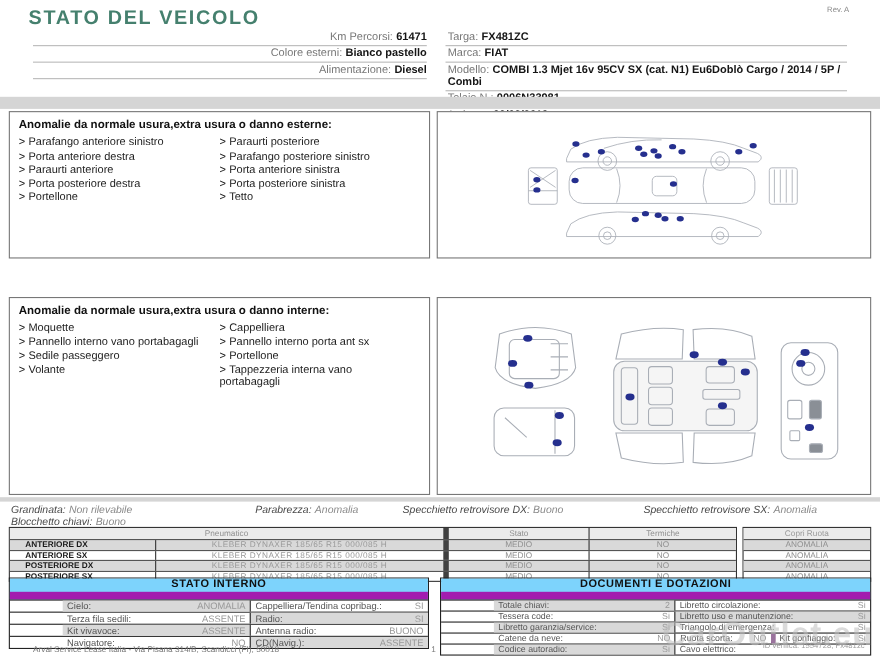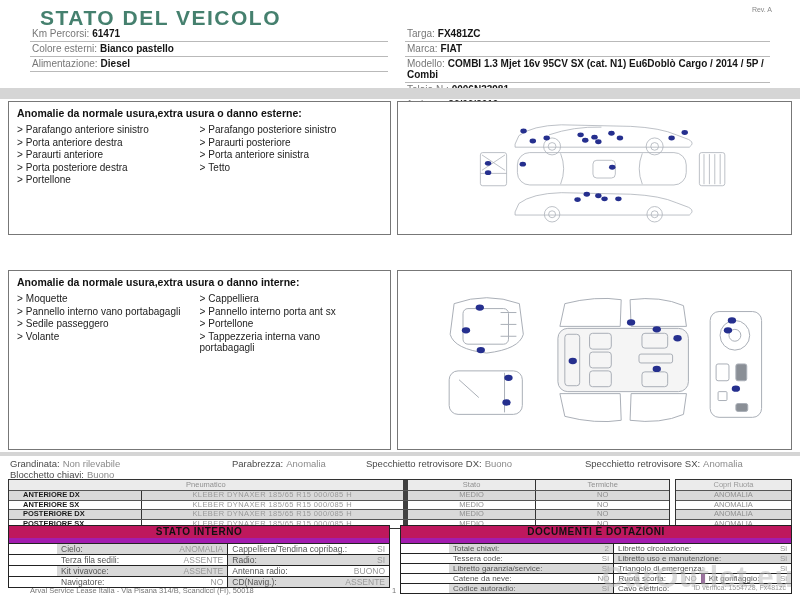--- a/index.html
+++ b/index.html
@@ -1,42 +1,42 @@
 <!DOCTYPE html>
 <html><head>
 <meta charset="utf-8">
 <style>
   html,body{margin:0;padding:0;background:#fff;}
   .page{position:relative;width:800px;height:600px;overflow:hidden;background:#fff;
         font-family:"Liberation Sans",sans-serif;color:#222;}
-  .title{position:absolute;left:40px;top:6px;font-size:21px;font-weight:bold;
+  .title{position:absolute;left:26px;top:6px;font-size:18px;font-weight:bold;
          color:#45806e;letter-spacing:1.5px;}
   .rev{position:absolute;right:28px;top:6px;font-size:7px;color:#888;}
   .hdr-fields{position:absolute;left:30px;top:27px;width:740px;display:flex;}
   .hcol{font-size:10px;color:#777;}
-  .hcol.hleft{width:358px;margin-right:17px;}
+  .hcol.hleft{width:358px;margin-right:17px;text-align:right;}
   .hcol.hright{width:365px;}
   .hfield{border-bottom:1px solid #b9b9b9;padding:1px 0 2px 2px;line-height:11px;}
   .hfield .hval{font-weight:bold;color:#151515;margin-left:3px;}
   .graybar{position:absolute;left:0;width:800px;background:#d5d5d5;}
   .bar1{top:88px;height:11px;}
   .bar2{top:452px;height:4px;}
   .section{position:absolute;left:8px;width:784px;display:flex;gap:6px;}
   .sec1{top:101px;height:134px;}
   .sec2{top:270px;height:180px;}
   .anom-box{width:383px;border:1px solid #777;background:#fff;padding:5px 8px;box-sizing:border-box;}
   .diag-box{flex:1;border:1px solid #777;background:#fff;box-sizing:border-box;padding:2px;}
   .anom-head{font-size:10.5px;font-weight:bold;color:#111;margin-bottom:5px;}
   .anom-cols{display:flex;}
   .anom-col{width:50%;font-size:10px;color:#222;}
   .anom-item{line-height:11.5px;margin-bottom:1px;padding-right:6px;}
   .anom-item .bullet{margin-right:3px;}
   .diag-box svg{width:100%;height:100%;}
   .cond{position:absolute;left:10px;top:459px;width:782px;font-size:9.5px;line-height:10.5px;}
-  .cond-row{display:flex;}
+  .cond-row{display:flex;font-style:italic;}
   .cond-item .clabel{color:#4a4a4a;}
   .cond-item .cvalue{color:#8a8a8a;margin-left:3px;}
   .cw1{width:222px;}.cw2{width:134px;}.cw3{width:219px;}
   .tyres{position:absolute;left:8px;top:479px;display:flex;font-size:7.5px;}
   .tyre-main{width:662px;border:1px solid #333;box-sizing:border-box;}
   .tyre-spare{width:117px;margin-left:5px;border:1px solid #333;box-sizing:border-box;}
   .trow{display:flex;height:8.5px;line-height:8.5px;border-top:1px solid #555;}
   .trow.thead{border-top:none;height:10px;line-height:10px;background:#ebebeb;color:#9a9a9a;}
   .tcell{box-sizing:border-box;overflow:hidden;white-space:nowrap;text-align:center;color:#909090;}
   .tcell.pos{width:132px;text-align:left;font-weight:bold;color:#1a1a1a;padding-left:14px;}
@@ -44,21 +44,21 @@
   .tcell.st{width:133px;border-left:5px solid #404040;}
   .tcell.tm{width:134px;border-left:1px solid #333;}
   .tcell.hpneu{width:395px;}
   .g{background:#d9d9d9;}
   .spare-head{height:10px;line-height:10px;text-align:center;background:#ebebeb;color:#9a9a9a;}
   .spare-cell{height:8.5px;line-height:8.5px;text-align:center;color:#909090;border-top:1px solid #555;}
   .bottom{position:absolute;left:8px;top:525px;width:784px;display:flex;gap:10px;}
   .btable{border:1px solid #222;box-sizing:border-box;align-self:flex-start;}
   .btable.stato{width:382px;}
   .btable.docs{width:392px;}
-  .btitle{background:#be185d;border-bottom:5px solid #a21caf;text-align:center;
+  .btitle{background:#7dd3fc;border-bottom:7px solid #a21caf;text-align:center;
           font-weight:bold;font-size:10px;color:#111;height:12px;line-height:12px;letter-spacing:.5px;}
   .brow{display:flex;border-top:1px solid #222;padding-left:48px;}
   .brow:first-of-type{border-top:none;}
   .stato .brow{height:10px;line-height:10px;font-size:8.5px;}
   .docs .brow{height:9px;line-height:9px;font-size:8px;}
   .half{display:flex;justify-content:space-between;box-sizing:border-box;padding:0 4px;overflow:hidden;white-space:nowrap;}
   .stato .half.hl{width:195px;}
   .stato .half.hr{width:185px;border-left:1px solid #222;}
   .docs .half.hl{width:187px;}
   .docs .half.hr{width:203px;border-left:1px solid #222;}
@@ -103,23 +103,24 @@
       <div class="anom-head">Anomalie da normale usura,extra usura o danno esterne:</div>
       <div class="anom-cols">
         <div class="anom-col">
           <div class="anom-item"><span class="bullet">&gt;</span><span>Parafango anteriore sinistro</span></div>
           <div class="anom-item"><span class="bullet">&gt;</span><span>Porta anteriore destra</span></div>
           <div class="anom-item"><span class="bullet">&gt;</span><span>Paraurti anteriore</span></div>
           <div class="anom-item"><span class="bullet">&gt;</span><span>Porta posteriore destra</span></div>
           <div class="anom-item"><span class="bullet">&gt;</span><span>Portellone</span></div>
         </div>
         <div class="anom-col">
+          <div class="anom-item"><span class="bullet">&gt;</span><span>Paraurti posteriore</span></div>
           <div class="anom-item"><span class="bullet">&gt;</span><span>Parafango posteriore sinistro</span></div>
-          <div class="anom-item"><span class="bullet">&gt;</span><span>Paraurti posteriore</span></div>
           <div class="anom-item"><span class="bullet">&gt;</span><span>Porta anteriore sinistra</span></div>
+          <div class="anom-item"><span class="bullet">&gt;</span><span>Porta posteriore sinistra</span></div>
           <div class="anom-item"><span class="bullet">&gt;</span><span>Tetto</span></div>
         </div>
       </div>
     </div>
     <div class="diag-box">
       <svg viewBox="0 0 390 166" preserveAspectRatio="xMidYMid meet">
         <g stroke="#a9aeb6" fill="none" stroke-width="1">
           <path d="M92 52 L97 41 Q114 28 152 27 L242 29 Q281 31 301 40 L317 46 Q323 49 321 53 L318 56 L92 56 Z"></path>
           <path d="M136 40 Q168 29 204 30"></path>
           <circle cx="140" cy="55" r="11"></circle>

